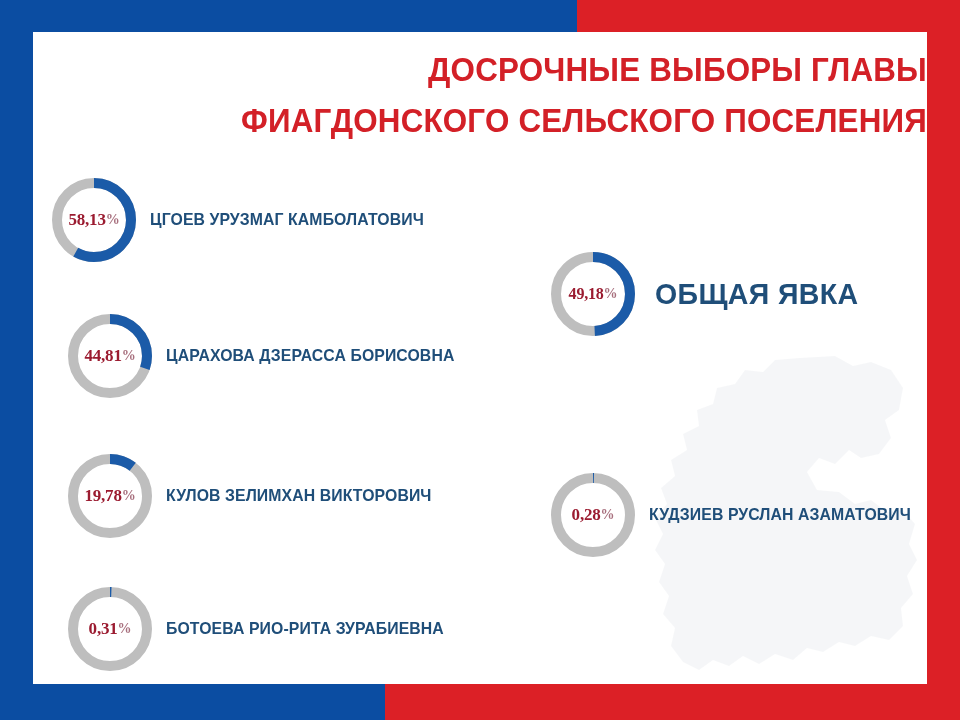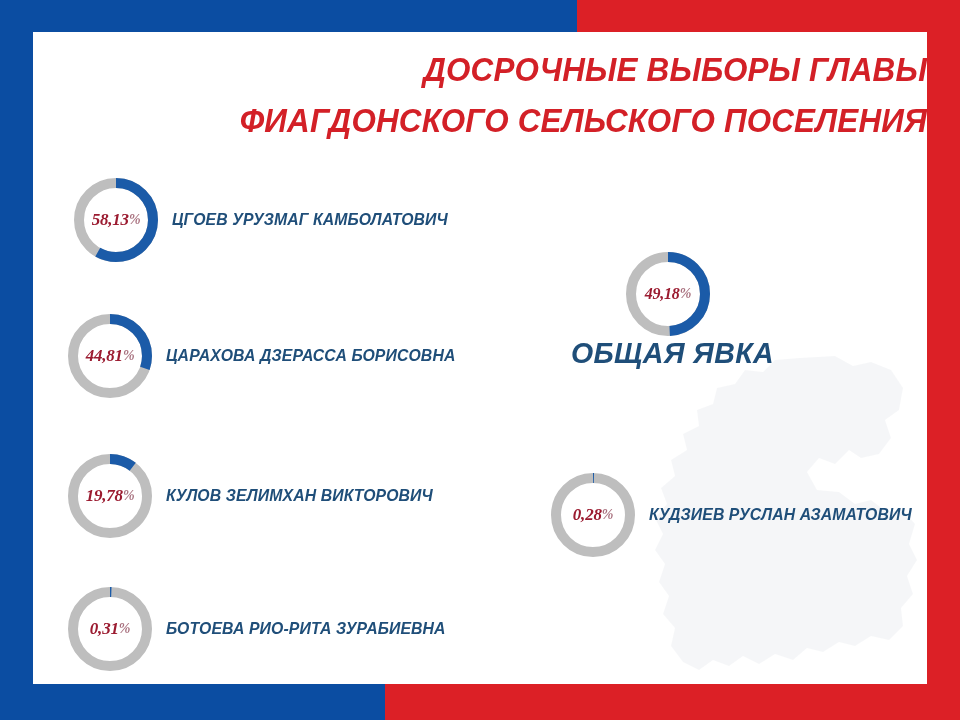--- a/index.html
+++ b/index.html
@@ -8,21 +8,20 @@
     padding: 0;
     background: #ffffff;
   }
   #poster {
     position: relative;
     width: 960px;
     height: 720px;
     overflow: hidden;
     font-family: "Liberation Sans", "DejaVu Sans", sans-serif;
     background: #fef9c3;
-    font-style: italic;
   }
 
   
   .frame-blue, .frame-red {
     position: absolute;
     top: 0;
     height: 720px;
   }
   .frame-blue { left: 0;   width: 577px; background: #0B4DA2; }
   .frame-red  { left: 577px; width: 383px; background: #DC2026; }
@@ -137,27 +136,27 @@
   
   .row-turnout .name {
     font-size: 30px;
     letter-spacing: 0.4px;
     margin-left: 20px;
     transform: scaleX(0.95);
   }
   .row-turnout .donut .pct { font-size: 16px; }
 
   
-  .row-1 { left: 41px;  top: 146px; }
+  .row-1 { left: 19px;  top: 146px; }
   .row-2 { left: 35px;  top: 282px; }
   .row-3 { left: 35px;  top: 422px; }
   .row-4 { left: 35px;  top: 555px; }
 
   
-  .row-turnout { left: 518px; top: 220px; flex-direction: column; }
+  .row-turnout { left: 518px; top: 220px; }
   .row-5       { left: 518px; top: 441px; }
 </style>
 </head>
 <body>
 
 <div id="poster">
 
   <div class="frame-blue"></div>
   <div class="frame-red"></div>
   <div class="frame-bottom-blue"></div>

